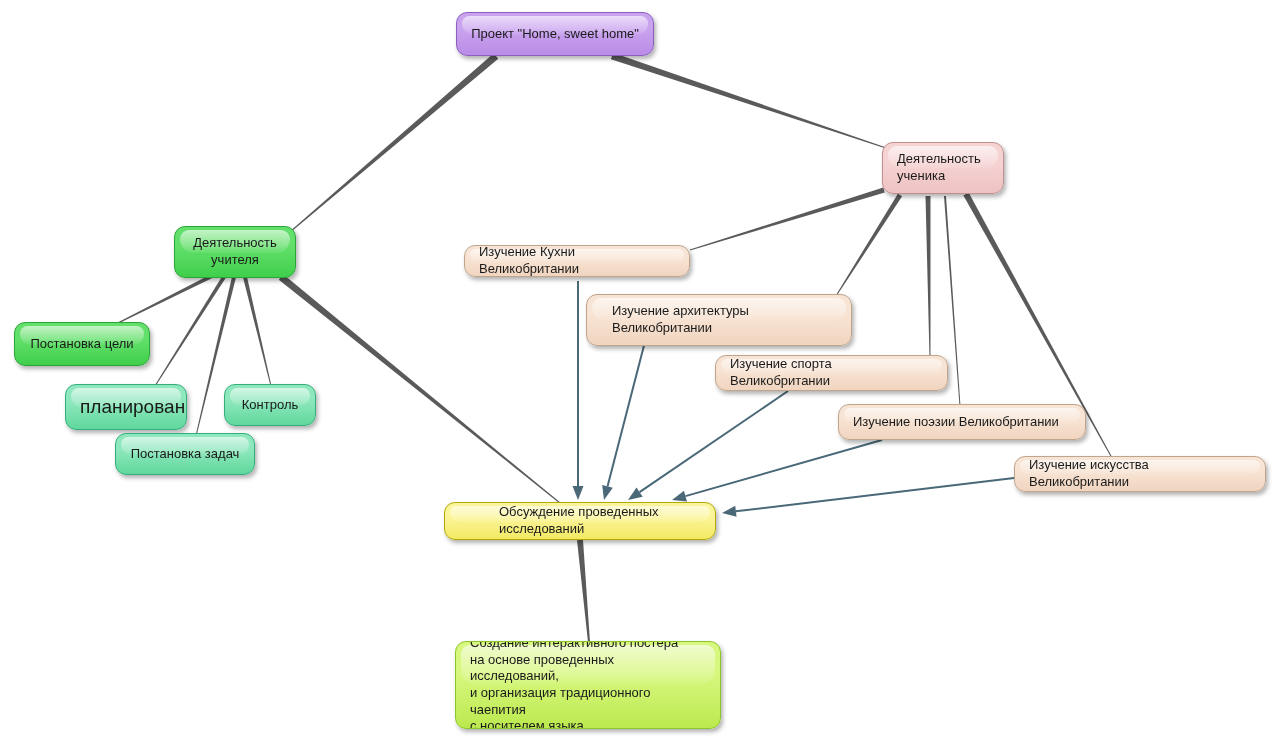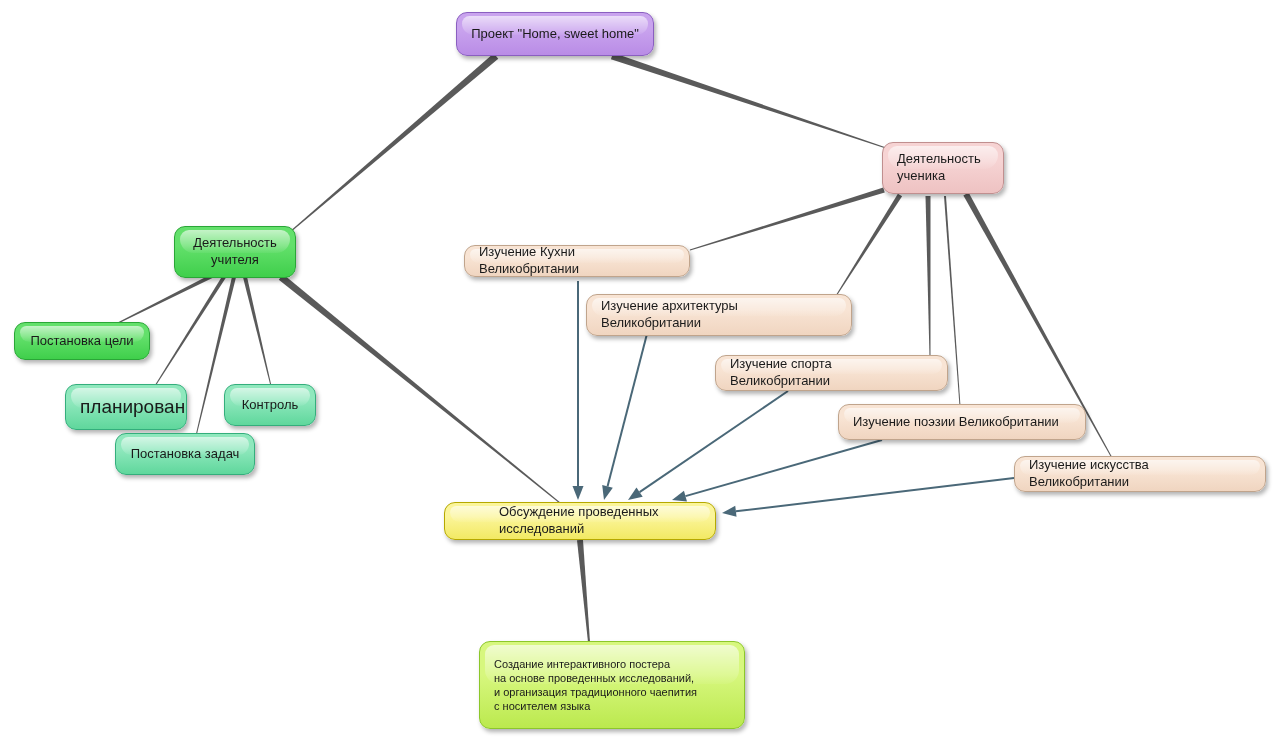--- a/index.html
+++ b/index.html
@@ -128,27 +128,27 @@
       <g>
         <line x1="1014" y1="478" x2="735.9005008697419" y2="511.3338440738323" stroke="#4a6878" stroke-width="2"></line>
         <polygon points="722,513 735.2459396130332,505.8729330178623 736.5550621264506,516.7947551298024" fill="#4a6878"></polygon>
       </g>
     </svg>
 <div class="node center" style="left: 456px; top: 12px; width: 198px; height: 44px; font-size: 13px; background: linear-gradient(rgb(201, 163, 238) 0%, rgb(201, 163, 238) 38%, rgb(185, 140, 230) 100%); border-color: rgb(138, 95, 192);"><span class="label">Проект "Home, sweet home"</span></div>
     <div class="node left" style="left: 882px; top: 142px; width: 122px; height: 52px; font-size: 13px; background: linear-gradient(rgb(246, 211, 211) 0%, rgb(246, 211, 211) 38%, rgb(238, 194, 194) 100%); border-color: rgb(192, 143, 143);"><span class="label">Деятельность
 ученика</span></div>
     <div class="node center" style="left: 174px; top: 226px; width: 122px; height: 52px; font-size: 13px; background: linear-gradient(rgb(99, 224, 107) 0%, rgb(99, 224, 107) 38%, rgb(63, 207, 75) 100%); border-color: rgb(42, 166, 55);"><span class="label">Деятельность
 учителя</span></div>
-    <div class="node center" style="left: 14px; top: 322px; width: 136px; height: 38px; font-size: 13px; background: linear-gradient(rgb(99, 224, 107) 0%, rgb(99, 224, 107) 38%, rgb(63, 207, 75) 100%); border-color: rgb(42, 166, 55);"><span class="label">Постановка цели</span></div>
+    <div class="node center" style="left: 14px; top: 322px; width: 136px; height: 44px; font-size: 13px; background: linear-gradient(rgb(99, 224, 107) 0%, rgb(99, 224, 107) 38%, rgb(63, 207, 75) 100%); border-color: rgb(42, 166, 55);"><span class="label">Постановка цели</span></div>
     <div class="node center" style="left: 65px; top: 384px; width: 122px; height: 46px; font-size: 19px; background: linear-gradient(rgb(143, 232, 189) 0%, rgb(143, 232, 189) 38%, rgb(95, 215, 156) 100%); border-color: rgb(52, 174, 124);"><span class="label">планирование</span></div>
     <div class="node center" style="left: 224px; top: 384px; width: 92px; height: 42px; font-size: 13px; background: linear-gradient(rgb(143, 232, 189) 0%, rgb(143, 232, 189) 38%, rgb(95, 215, 156) 100%); border-color: rgb(52, 174, 124); justify-content: center;"><span class="label">Контроль</span></div>
     <div class="node center" style="left: 115px; top: 433px; width: 140px; height: 42px; font-size: 13px; background: linear-gradient(rgb(143, 232, 189) 0%, rgb(143, 232, 189) 38%, rgb(95, 215, 156) 100%); border-color: rgb(52, 174, 124);"><span class="label">Постановка задач</span></div>
     <div class="node left" style="left: 464px; top: 245px; width: 226px; height: 32px; font-size: 13px; background: linear-gradient(rgb(248, 228, 212) 0%, rgb(248, 228, 212) 38%, rgb(240, 213, 192) 100%); border-color: rgb(192, 164, 140);"><span class="label">Изучение Кухни Великобритании</span></div>
-    <div class="node left" style="left: 586px; top: 294px; width: 266px; height: 42px; font-size: 13px; background: linear-gradient(rgb(248, 228, 212) 0%, rgb(248, 228, 212) 38%, rgb(240, 213, 192) 100%); border-color: rgb(192, 164, 140);"><span class="label">Изучение архитектуры Великобритании</span></div>
+    <div class="node left" style="left: 586px; top: 294px; width: 266px; height: 52px; font-size: 13px; background: linear-gradient(rgb(248, 228, 212) 0%, rgb(248, 228, 212) 38%, rgb(240, 213, 192) 100%); border-color: rgb(192, 164, 140); padding-left: 11px;"><span class="label">Изучение архитектуры Великобритании</span></div>
     <div class="node left" style="left: 715px; top: 355px; width: 233px; height: 36px; font-size: 13px; background: linear-gradient(rgb(248, 228, 212) 0%, rgb(248, 228, 212) 38%, rgb(240, 213, 192) 100%); border-color: rgb(192, 164, 140);"><span class="label">Изучение спорта Великобритании</span></div>
     <div class="node left" style="left: 838px; top: 404px; width: 248px; height: 36px; font-size: 13px; background: linear-gradient(rgb(248, 228, 212) 0%, rgb(248, 228, 212) 38%, rgb(240, 213, 192) 100%); border-color: rgb(192, 164, 140);"><span class="label">Изучение поэзии Великобритании</span></div>
     <div class="node left" style="left: 1014px; top: 456px; width: 252px; height: 36px; font-size: 13px; background: linear-gradient(rgb(248, 228, 212) 0%, rgb(248, 228, 212) 38%, rgb(240, 213, 192) 100%); border-color: rgb(192, 164, 140);"><span class="label">Изучение искусства Великобритании</span></div>
     <div class="node left" style="left: 444px; top: 502px; width: 272px; height: 38px; font-size: 13px; background: linear-gradient(rgb(251, 245, 154) 0%, rgb(251, 245, 154) 38%, rgb(242, 233, 99) 100%); border-color: rgb(181, 168, 0); padding-left: 40px;"><span class="label">Обсуждение проведенных исследований</span></div>
-    <div class="node left" style="left: 455px; top: 641px; width: 266px; height: 88px; font-size: 11px; background: linear-gradient(rgb(215, 247, 126) 0%, rgb(215, 247, 126) 38%, rgb(187, 233, 78) 100%); border-color: rgb(140, 199, 42); margin-left: 24px;"><span class="label">Создание интерактивного постера
+    <div class="node left" style="left: 455px; top: 641px; width: 266px; height: 88px; font-size: 13px; background: linear-gradient(rgb(215, 247, 126) 0%, rgb(215, 247, 126) 38%, rgb(187, 233, 78) 100%); border-color: rgb(140, 199, 42);"><span class="label">Создание интерактивного постера
 на основе проведенных исследований,
 и организация традиционного чаепития
 с носителем языка</span></div>
   </div>
 
 </body></html>

